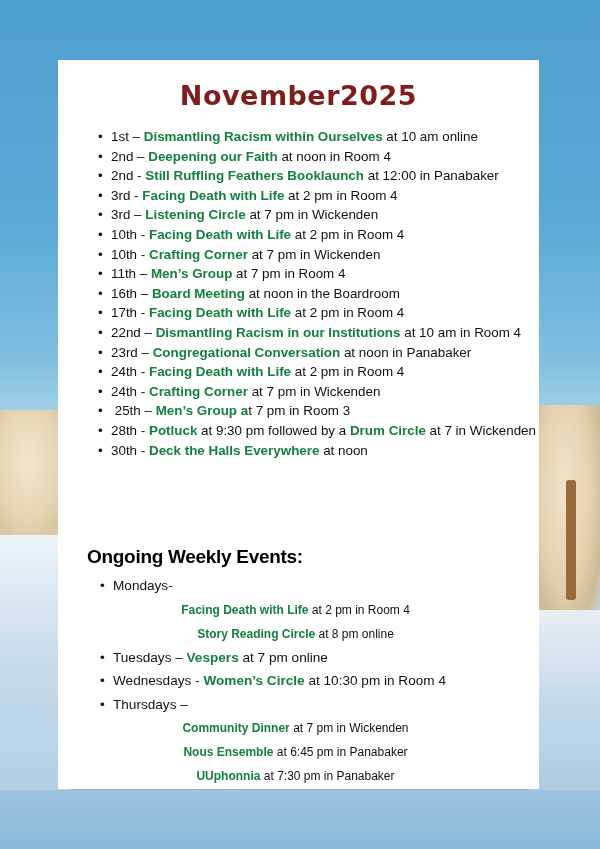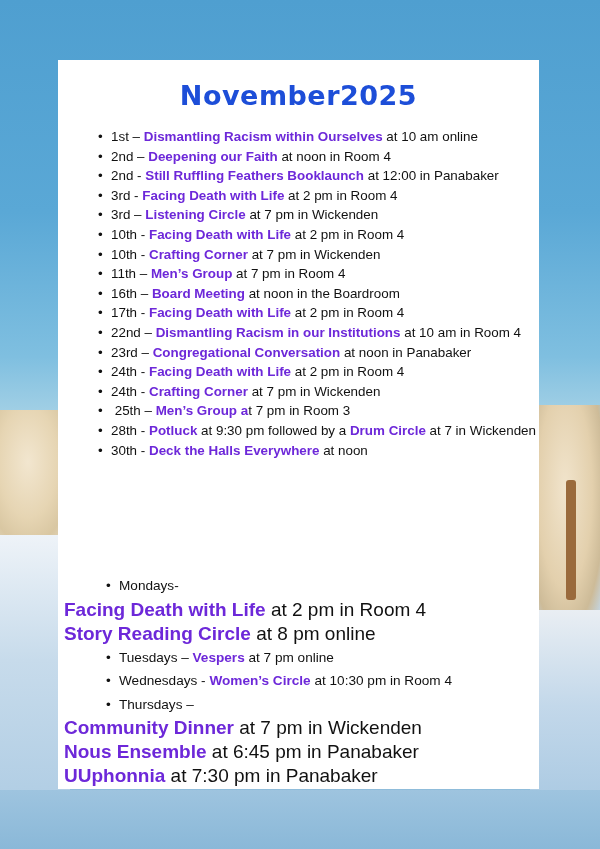--- a/index.html
+++ b/index.html
@@ -32,44 +32,44 @@
     position:absolute; left:0; top:790px; width:600px; height:59px;
     background: linear-gradient(180deg, #9ec4df 0%, #8ab8d8 100%);
   }
   .card {
     position:absolute; left:58px; top:60px; width:481px; height:729px;
     background:#ffffff;
   }
   .title {
     position:absolute; left:0; top:20px; width:100%; text-align:center;
     font-family: "DejaVu Sans", sans-serif; font-weight:900;
-    font-size:27px; letter-spacing:0.5px; color:#1d4ed8;
+    font-size:27px; letter-spacing:0.5px; color:#7f1d1d;
   }
   ul.month {
     position:absolute; left:40px; top:67px; margin:0; padding:0 0 0 13px; width:425px;
     list-style:none;
   }
   ul.month li, ul.weekly li {
     position:relative; font-size:13.4px; line-height:19.6px; color:#111;
   }
   ul.month li::before, ul.weekly li::before {
     content:"•"; position:absolute; left:-13px; top:0; color:#111;
   }
-  .b { font-weight:bold; color:#6d28d9; }
+  .b { font-weight:bold; color:#15803d; }
   .section-title {
     position:absolute; left:29px; top:486px; font-size:19px; font-weight:bold;
     color:#000; letter-spacing:-0.3px;
   }
   ul.weekly {
-    position:absolute; left:48px; top:514px; margin:0; padding:0 0 0 13px; width:420px;
+    position:absolute; left:42px; top:514px; margin:0; padding:0 0 0 13px; width:420px;
     list-style:none;
   }
   ul.weekly li { line-height:23.5px; font-size:13.6px; }
   .sub {
-    font-size:19px; line-height:24px; color:#111;
+    text-align:center; font-size:12px; line-height:24px; color:#111;
     margin-left:-55px;
   }
 </style>
 </head>
 <body>
 
 <div>
   <div class="trees-left"></div>
   <div class="trees-right"></div>
   <div class="trunk"></div>
@@ -94,20 +94,21 @@
     <li><span>17th</span><span> - </span><span class="b">Facing Death with Life</span><span> at 2 pm in Room 4</span></li>
     <li><span>22nd</span><span> – </span><span class="b">Dismantling Racism in our Institutions</span><span> at 10 am in Room 4</span></li>
     <li><span>23rd</span><span> – </span><span class="b">Congregational Conversation</span><span> at noon in Panabaker</span></li>
     <li><span>24th</span><span> - </span><span class="b">Facing Death with Life</span><span> at 2 pm in Room 4</span></li>
     <li><span>24th</span><span> - </span><span class="b">Crafting Corner</span><span> at 7 pm in Wickenden</span></li>
     <li><span style="white-space:pre"> 25th</span><span> – </span><span class="b">Men’s Group a</span><span>t 7 pm in Room 3</span></li>
     <li><span>28th</span><span> - </span><span class="b">Potluck</span><span> at 9:30 pm followed by a </span><span class="b">Drum Circle</span><span> at 7 in Wickenden</span></li>
     <li><span>30th</span><span> - </span><span class="b">Deck the Halls Everywhere</span><span> at noon</span></li>
   </ul>
 
+  <div class="section-title">Ongoing Weekly Events:</div>
 
   <ul class="weekly">
     <li>
       <span>Mondays-</span>
       <div class="sub"><span class="b">Facing Death with Life</span><span> at 2 pm in Room 4</span></div>
       <div class="sub"><span class="b">Story Reading Circle</span><span> at 8 pm online</span></div>
     </li>
     <li><span>Tuesdays – </span><span class="b">Vespers</span><span> at 7 pm online</span></li>
     <li><span>Wednesdays - </span><span class="b">Women’s Circle</span><span> at 10:30 pm in Room 4</span></li>
     <li>

